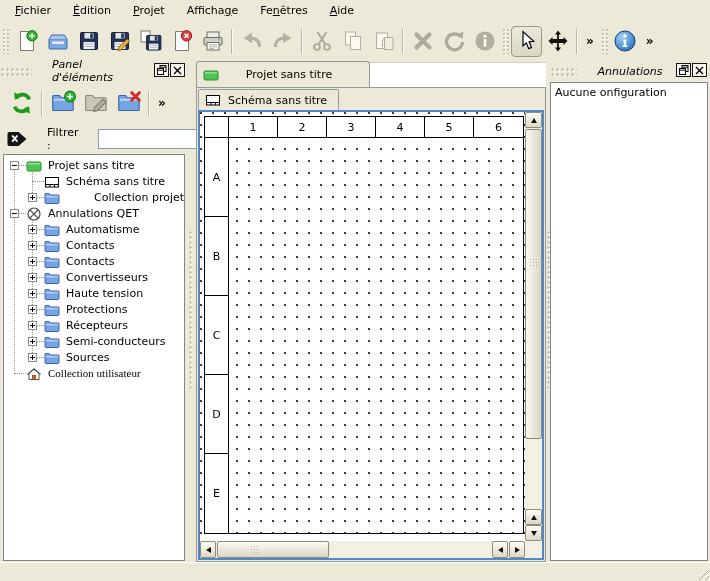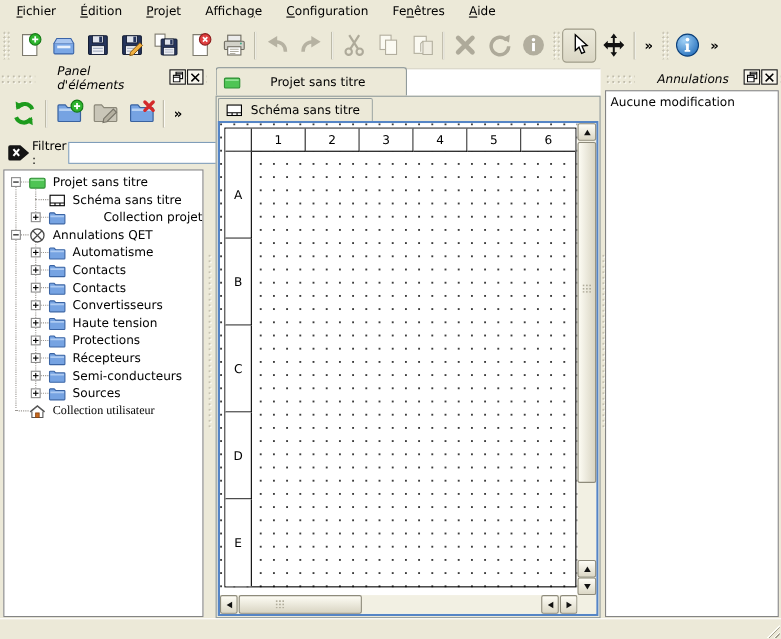--- a/index.html
+++ b/index.html
@@ -27,21 +27,21 @@
   .dock-title{position:relative;height:18px;margin-top:2px;display:flex;align-items:center;justify-content:center;gap:20px;font-style:italic;}
   .title-dots{width:36px;height:9px;
     background-image:radial-gradient(#c0bcab 30%,transparent 34%),radial-gradient(#fdfcf6 30%,transparent 34%);
     background-size:5px 5px;background-position:0 0,1px 1px;}
   .dock-btns{position:absolute;right:3px;top:1px;display:flex;gap:1px;}
   .dock-btn{width:15px;height:14px;background:#f7f5ec;border:1px solid #161616;box-sizing:border-box;
     display:flex;align-items:center;justify-content:center;}
   
   .el-toolbar{position:absolute;left:0;top:22px;height:42px;width:100%;display:flex;align-items:center;padding-left:5px;box-sizing:border-box;}
   .el-btn{width:33px;height:34px;display:flex;align-items:center;justify-content:center;flex:none;}
-  .filter-row{position:absolute;left:0;top:66px;height:26px;width:100%;display:flex;align-items:center;gap:1px;padding:0 4px 0 7px;box-sizing:border-box;}
+  .filter-row{position:absolute;left:0;top:66px;height:26px;width:100%;display:flex;align-items:center;gap:19px;padding:0 4px 0 7px;box-sizing:border-box;}
   .filter-input{flex:1;height:20px;border:1px solid #7f9db9;background:#fff;outline:none;font:inherit;padding:1px 3px;box-sizing:border-box;}
   .tree-box{position:absolute;left:3px;right:3px;top:94px;bottom:1px;background:#fff;border:1px solid #848484;overflow:hidden;}
   .tree-inner{position:relative;padding-top:3px;}
   .tree-row{position:relative;height:16px;}
   .expander{position:absolute;top:3px;width:9px;height:9px;background:#fff;border:1px solid #8b8b8b;box-sizing:border-box;}
   .exp-h{position:absolute;left:1px;top:3px;width:5px;height:1px;background:#000;}
   .exp-v{position:absolute;left:3px;top:1px;width:1px;height:5px;background:#000;}
   .t-icon{position:absolute;top:0;width:16px;height:16px;}
   .t-label{position:absolute;top:1px;white-space:nowrap;}
   .guide{position:absolute;border-color:#9a9691 !important;}
@@ -93,21 +93,20 @@
     clip-path:polygon(100% 0,100% 100%,0 100%);}
 </style>
 </head>
 <body>
 
 <div class="menubar" id="menubar">
     <span class="menu-item"><u>F</u>ichier</span>
     <span class="menu-item"><u>É</u>dition</span>
     <span class="menu-item"><u>P</u>rojet</span>
     <span class="menu-item">Afficha<u>g</u>e</span>
-    <span class="menu-item"><u>C</u>onfiguration</span>
     <span class="menu-item">Fe<u>n</u>êtres</span>
     <span class="menu-item"><u>A</u>ide</span>
   </div>
 
 <div class="toolbar">
   <div class="tb-handle"></div>
   <span class="tb-btn">
       <svg width="24" height="24" viewBox="0 0 24 24" preserveAspectRatio="xMidYMid meet">
         <path d="M5.5 2.5h8l5 5v14h-13z" fill="#fff" stroke="#7d7a6d"></path>
         <path d="M13.5 2.5v5h5z" fill="#e9e6da" stroke="#7d7a6d"></path>
@@ -610,19 +609,19 @@
           </svg>
         </span>
       <span class="dock-btn">
           <svg width="9" height="9" viewBox="0 0 9 9">
             <path d="M1 1l7 7M8 1L1 8" stroke="#000" stroke-width="1.4"></path>
           </svg>
         </span>
     </span>
   </div>
   <div class="list-box" id="undo-list">
-      <div class="list-item">Aucune modification</div>
+      <div class="list-item">Aucune onfiguration</div>
     </div>
 </div>
 
 <div class="statusbar">
   <div class="sizegrip"></div>
 </div>
 
 </body></html>

